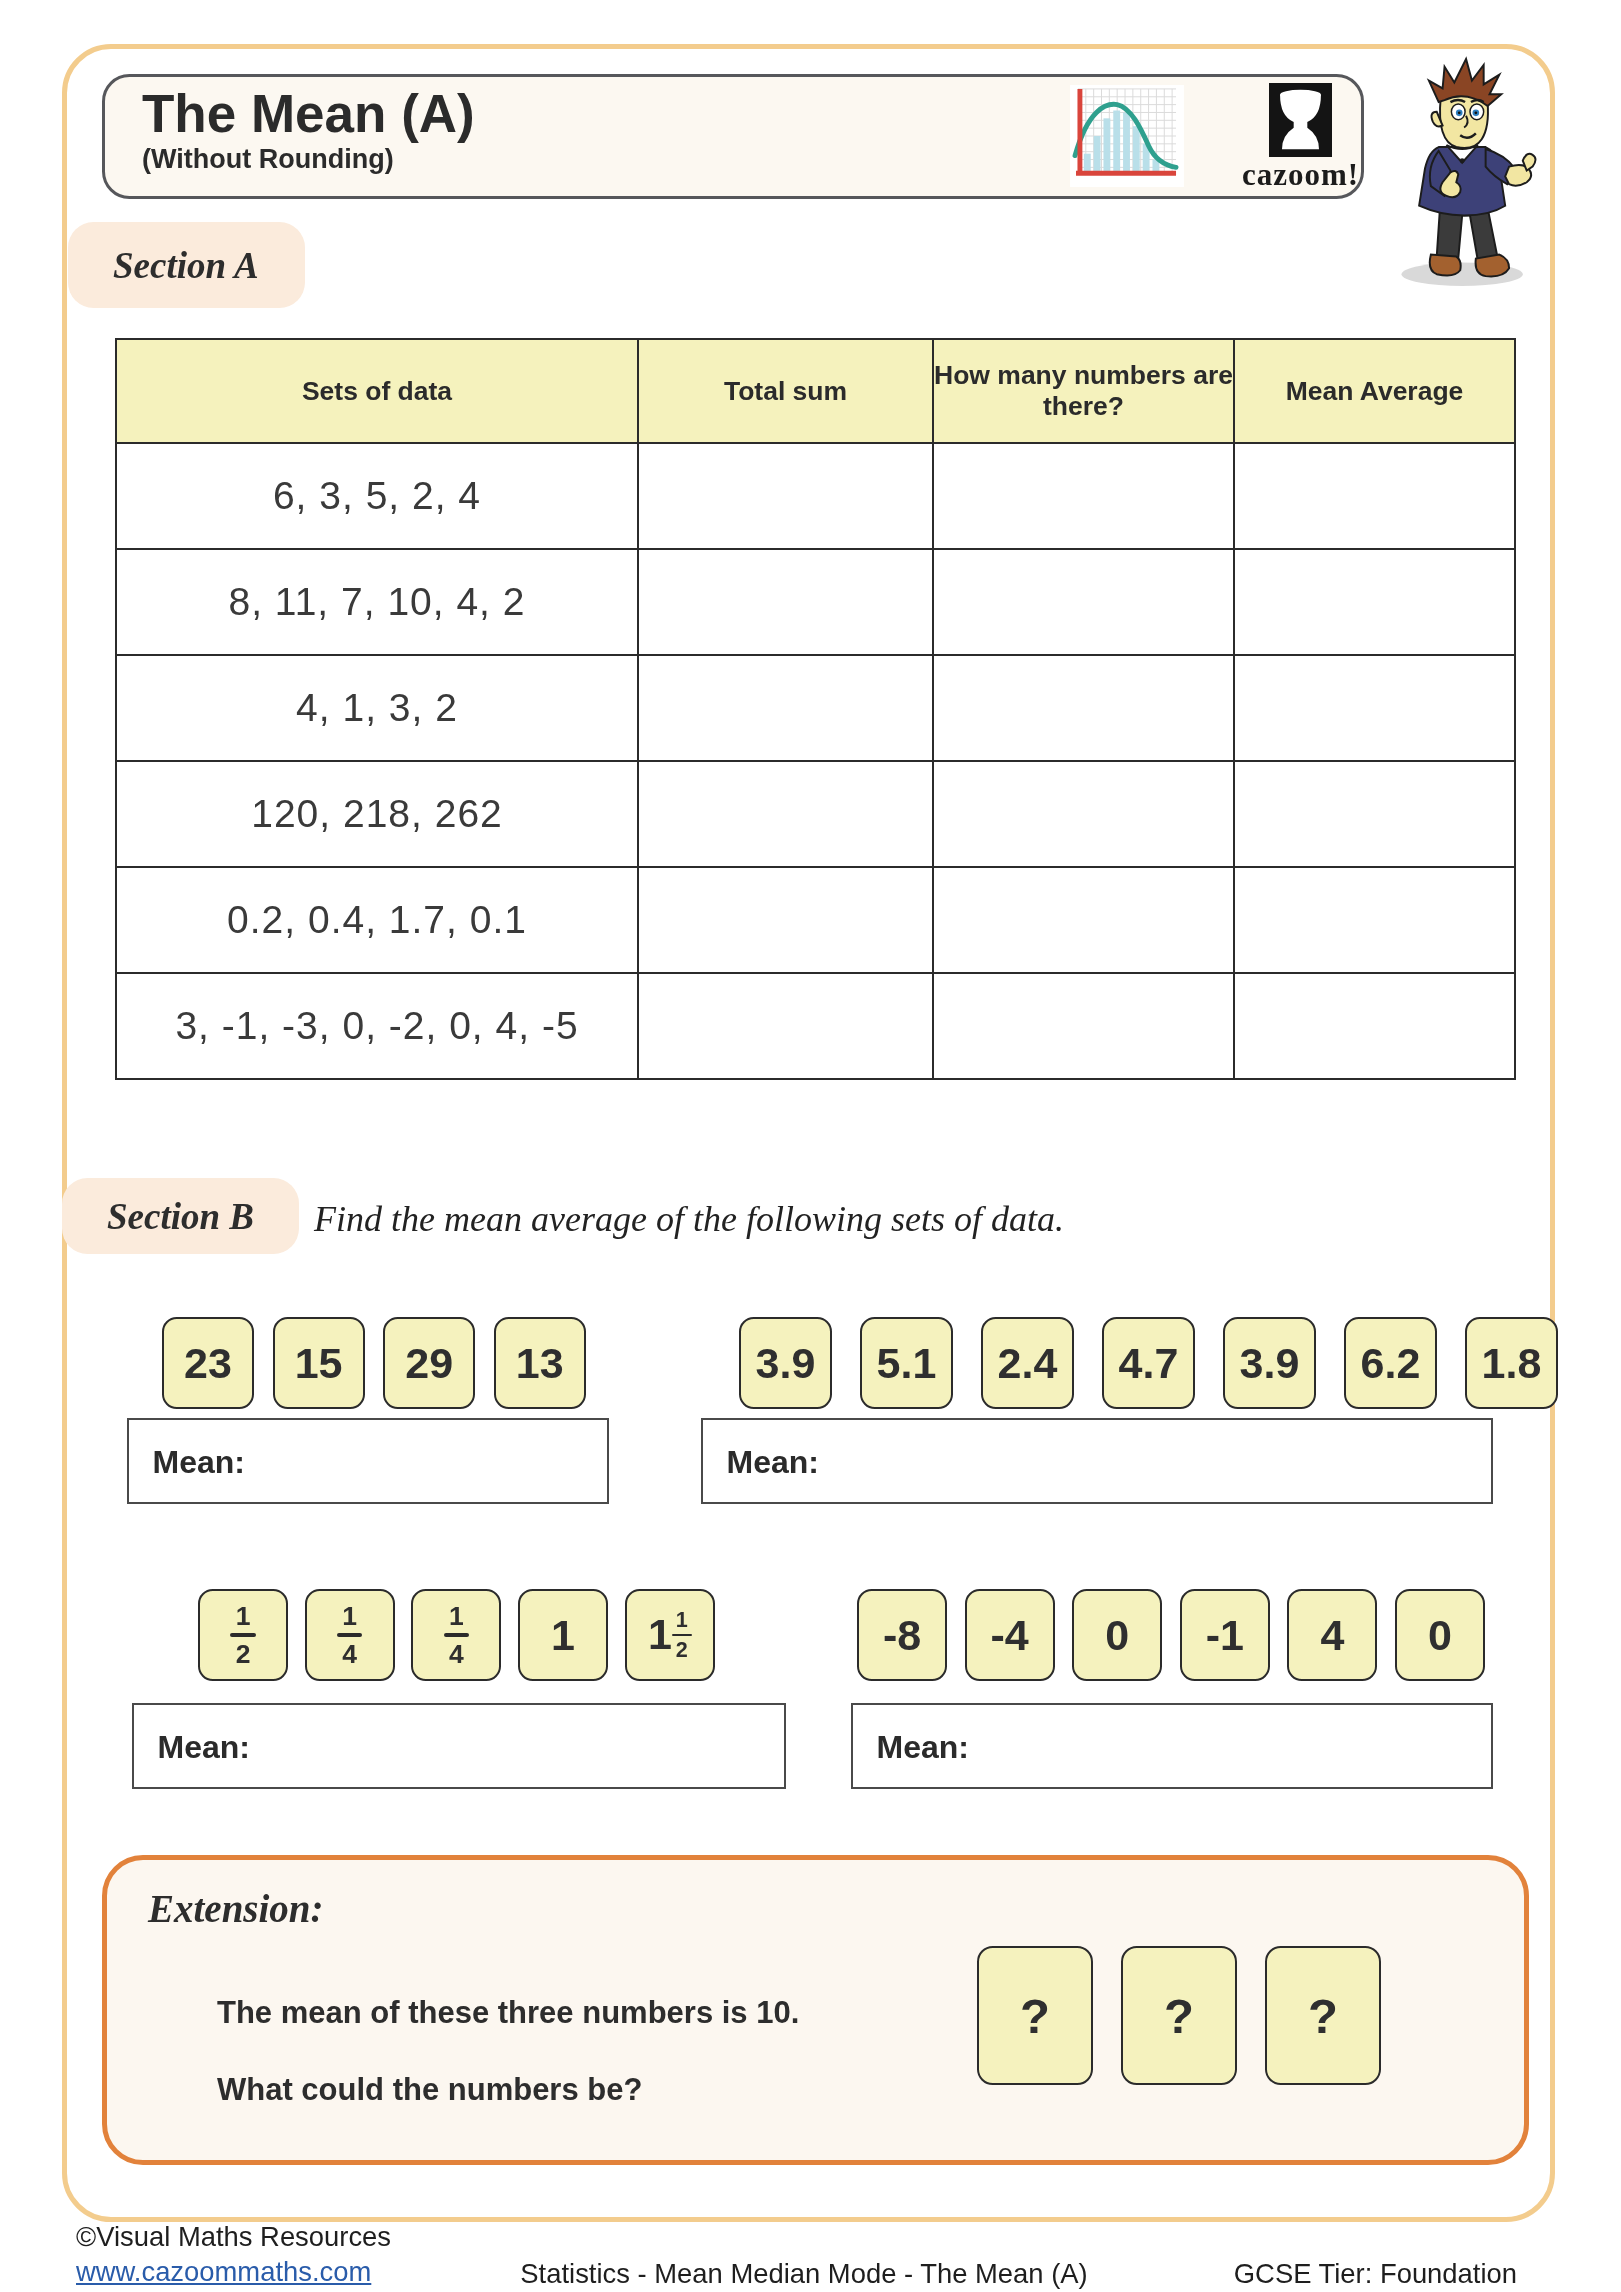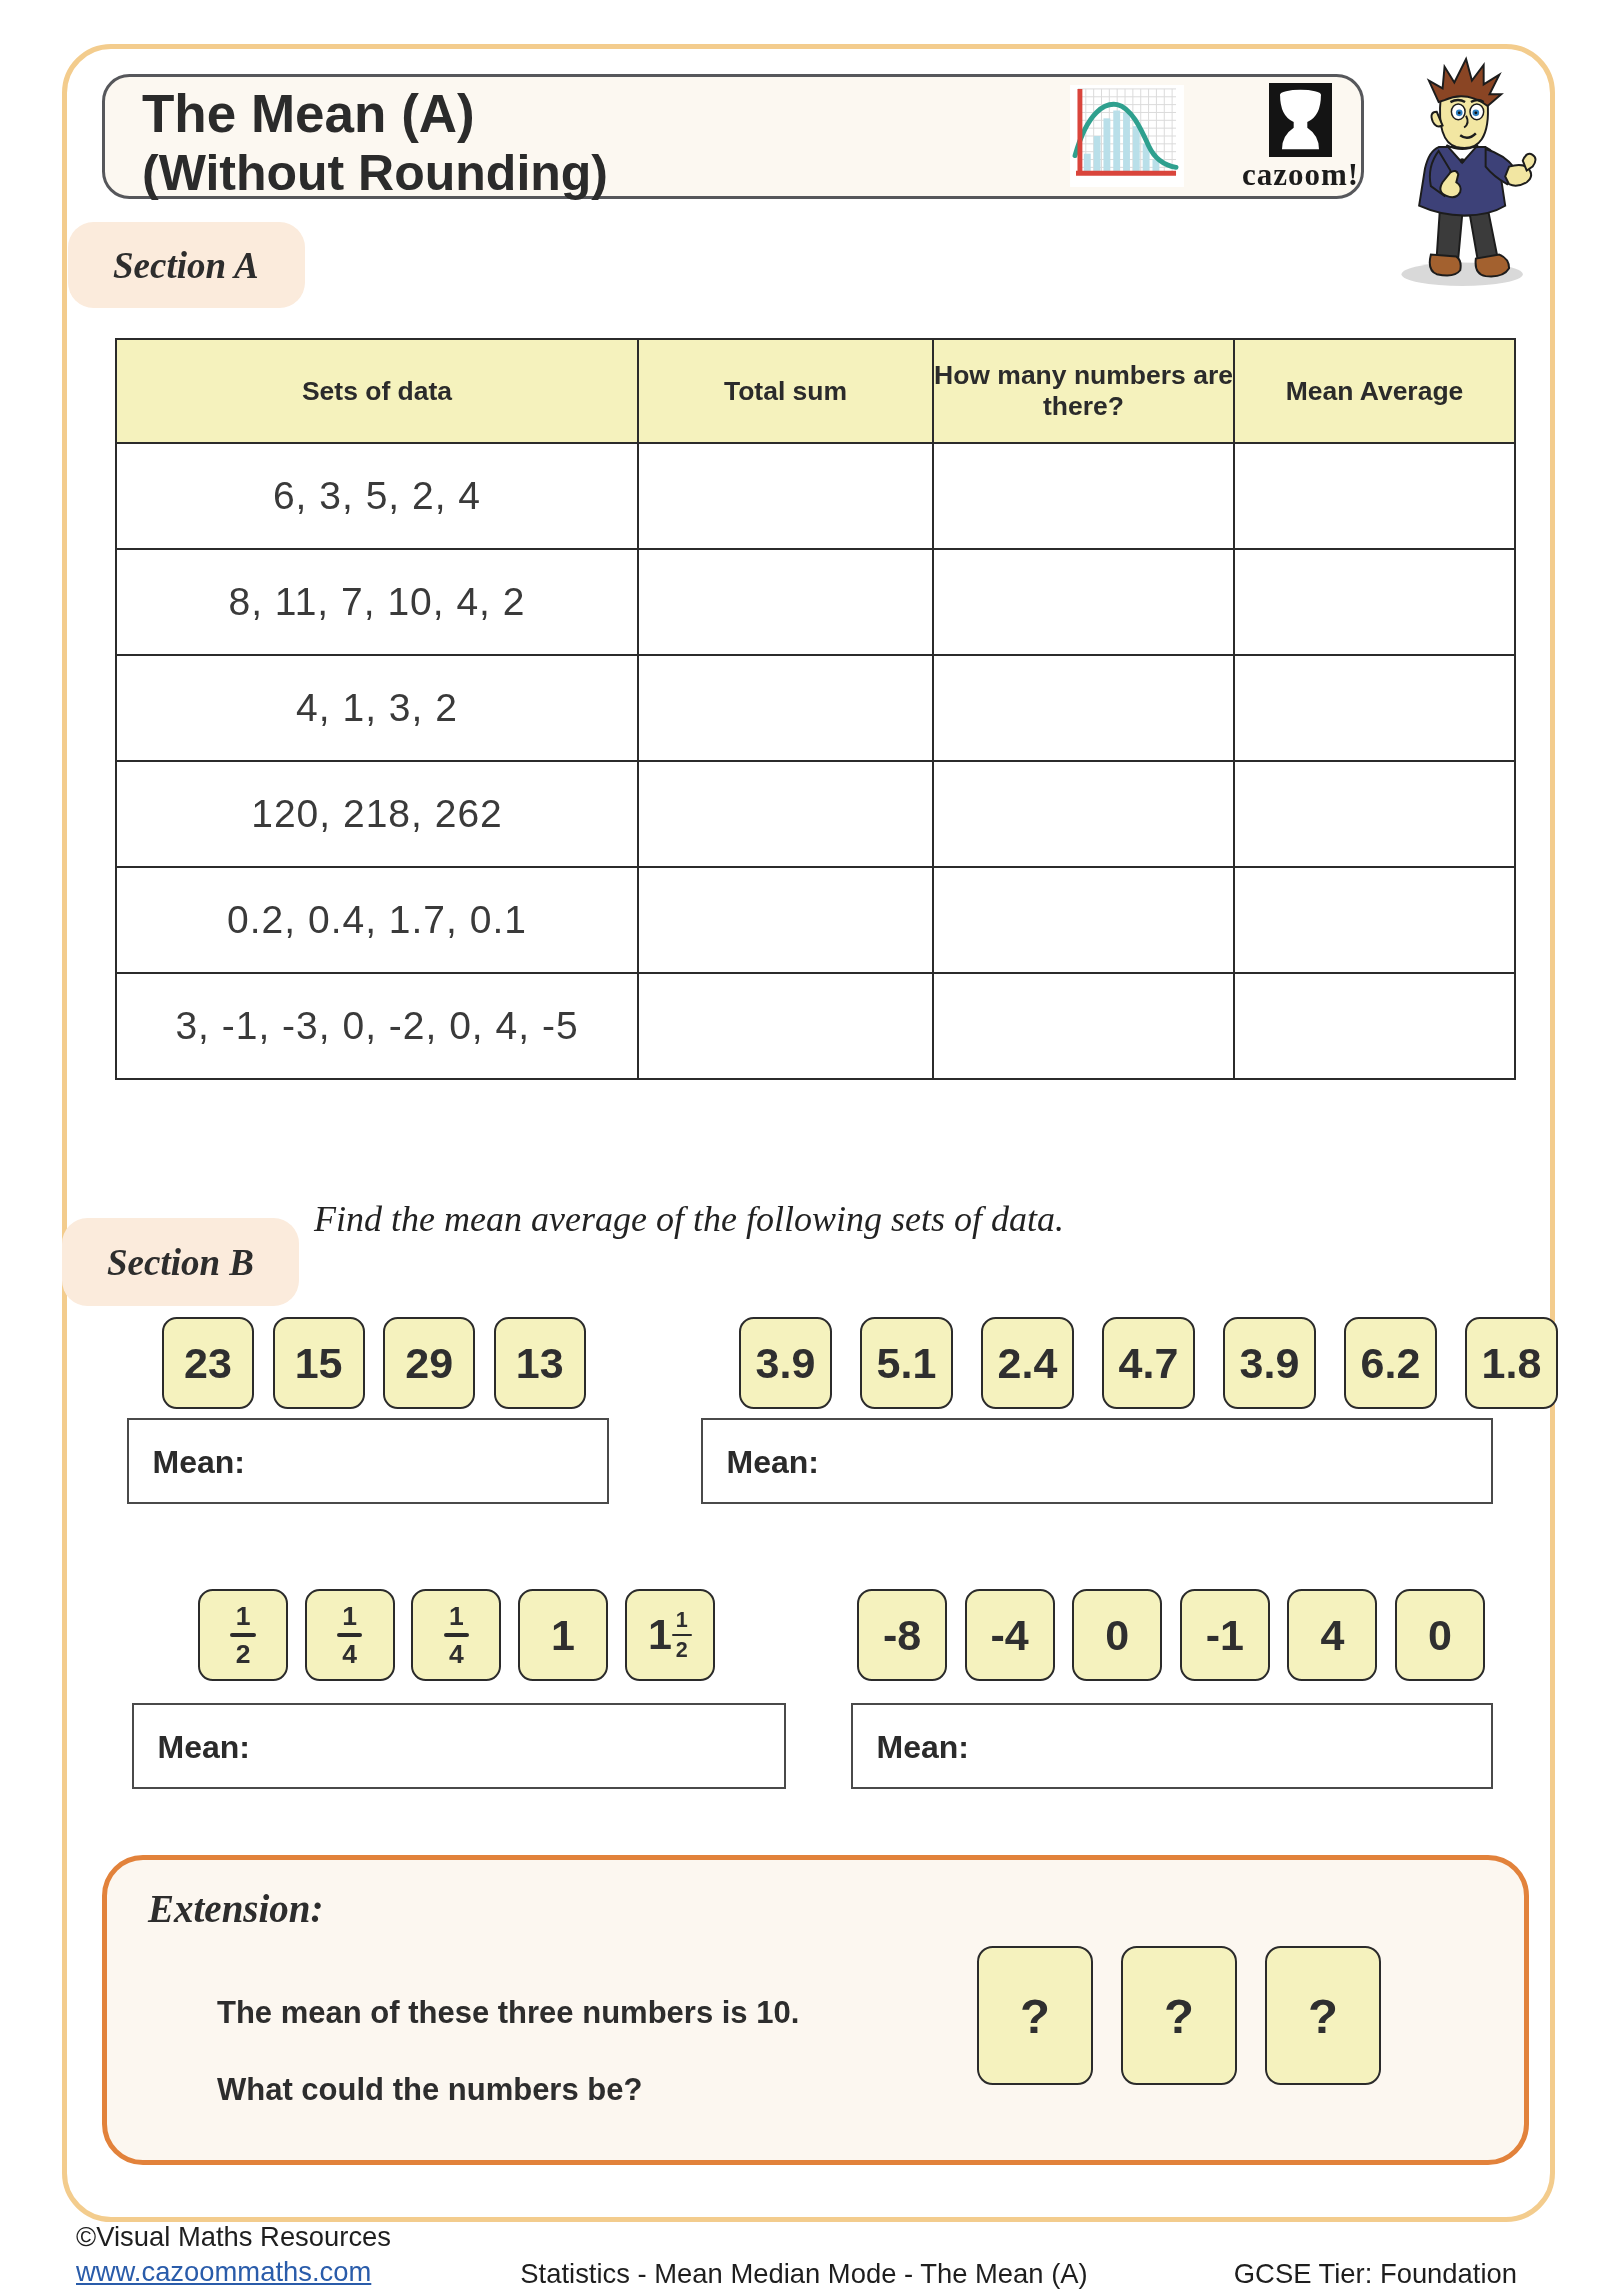--- a/index.html
+++ b/index.html
@@ -6,33 +6,33 @@
   .page{position:relative;width:1621px;height:2293px;background:#ffffff;
         font-family:"Liberation Sans",sans-serif;color:#2d2d2d;overflow:hidden;}
 
   .outer-frame{position:absolute;left:62px;top:44px;width:1483px;height:2168px;
         border:5.9px solid #F3CC8D;border-radius:49px;}
 
   
   .header-box{position:absolute;left:102px;top:74px;width:1262px;height:125px;
         background:#FCF8F1;border:3.9px solid #56575B;border-radius:27.4px;box-sizing:border-box;}
   .title{position:absolute;left:37px;top:5.9px;font-size:53px;font-weight:bold;color:#2b2b2b;}
-  .subtitle{position:absolute;left:37px;top:67px;font-size:50px;font-weight:bold;color:#2b2b2b;}
+  .subtitle{position:absolute;left:37px;top:67px;font-size:27px;font-weight:bold;color:#2b2b2b;}
   .chart-icon{position:absolute;left:965px;top:7.8px;width:114px;height:102px;}
   .logo{position:absolute;left:1117px;top:2px;width:157px;text-align:center;}
   .logo-box{width:63px;height:74px;background:#141414;margin:3.9px auto 0;}
   .logo-text{font-family:"Liberation Serif",serif;font-weight:bold;font-size:31px;color:#1c1c1c;letter-spacing:1px;}
   .mascot{position:absolute;left:1380px;top:51px;width:178px;height:240px;}
 
   
   .section-label{position:absolute;background:#FBEBDC;border-radius:25.5px;display:flex;align-items:center;
         font-family:"Liberation Serif",serif;font-style:italic;font-weight:bold;font-size:37px;
         color:#2d2d2d;padding-left:45px;box-sizing:border-box;}
   .label-a{left:68px;top:222px;width:237px;height:86px;}
-  .label-b{left:62px;top:1178px;width:237px;height:88px;margin-top:40px;}
+  .label-b{left:62px;top:1178px;width:237px;height:76px;}
   .instruction{position:absolute;left:314px;top:1198px;font-family:"Liberation Serif",serif;
         font-style:italic;font-size:36px;color:#222;}
 
   
   .data-table{position:absolute;left:115px;top:338px;width:1400px;border-collapse:collapse;table-layout:fixed;}
   .data-table th,.data-table td{border:2.9px solid #2b2b2b;padding:0;text-align:center;vertical-align:middle;}
   .data-table th{background:#F5F2BD;height:102px;font-size:26.5px;font-weight:bold;color:#2b2b2b;}
   .data-table td{height:104px;background:#fff;font-size:39px;color:#3a3a3a;}
   .data-table td.set-cell{letter-spacing:1px;}
   .col1{width:522px;} .col2{width:295px;} .col3{width:301px;} .col4{width:281px;}

